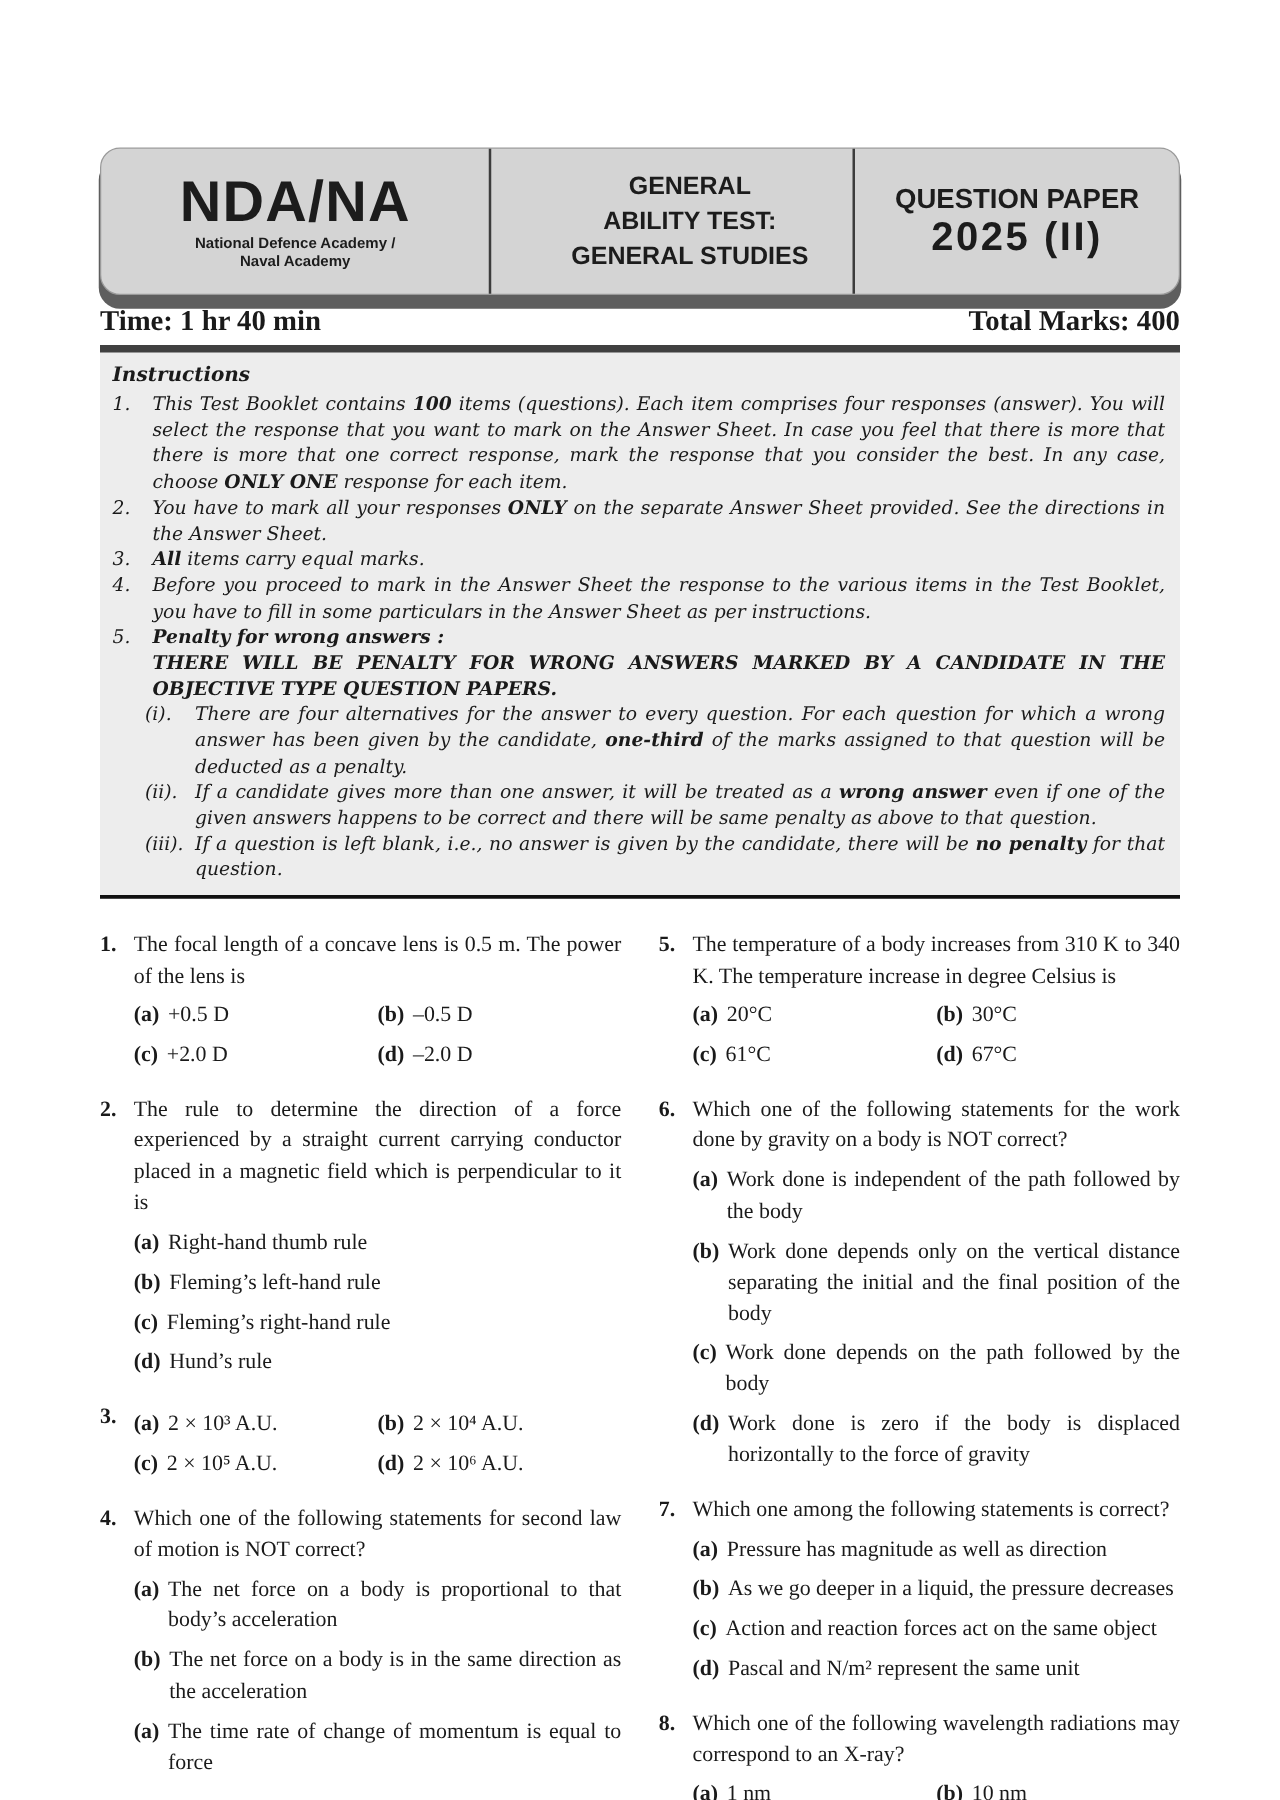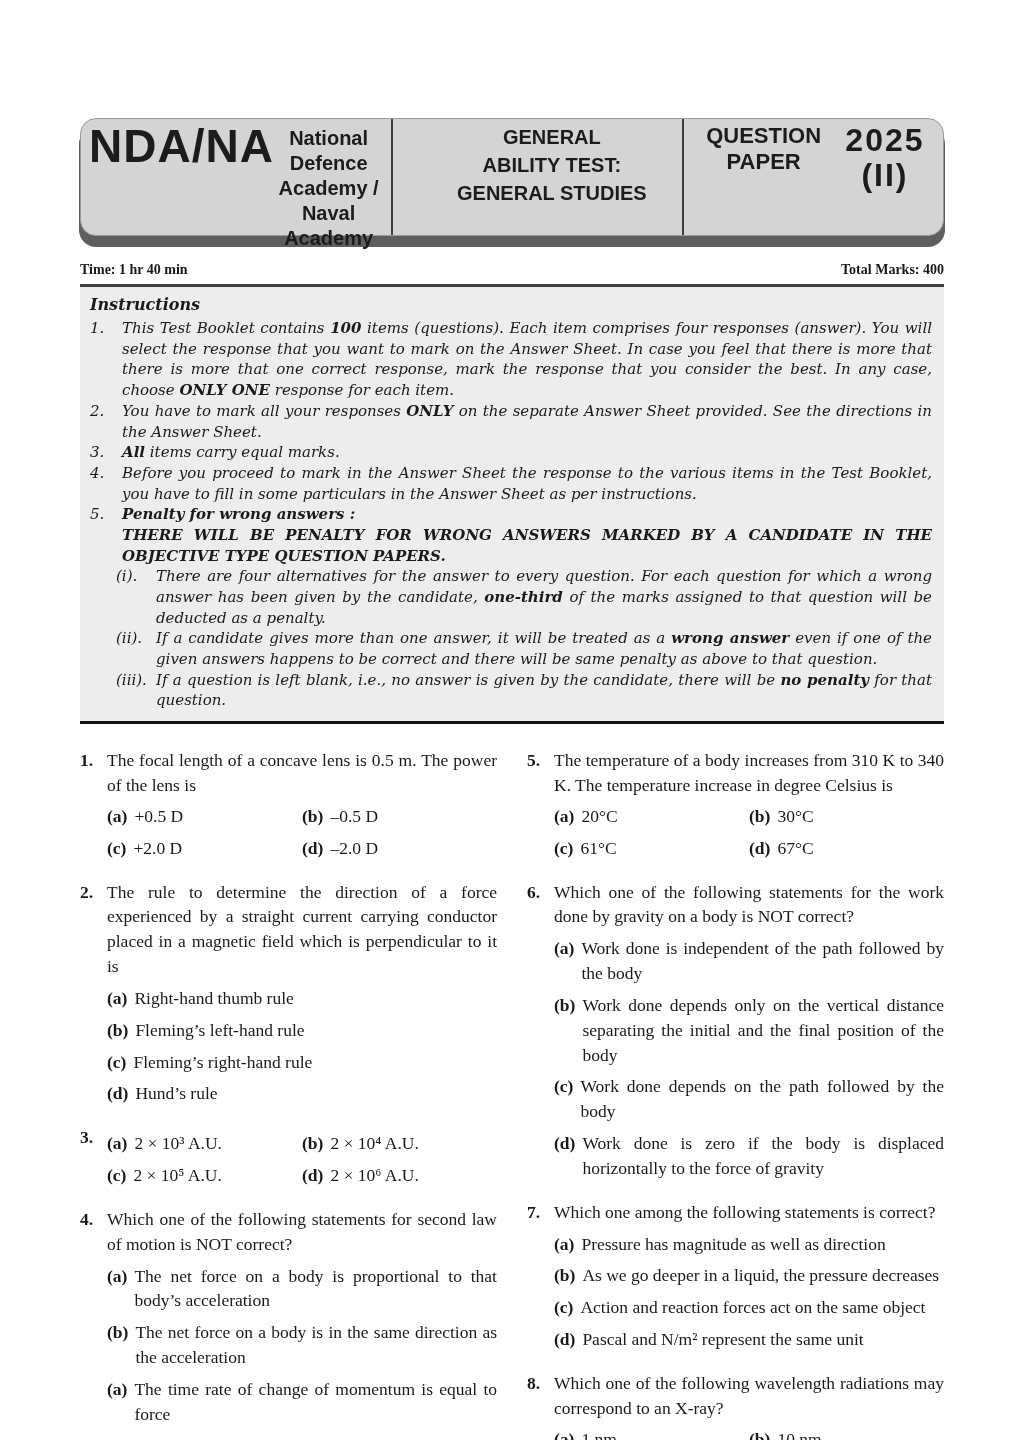--- a/index.html
+++ b/index.html
@@ -17,43 +17,43 @@
     background: #d4d4d4;
     border: 1px solid #9a9a9a;
     border-radius: 16px;
     box-shadow: 0 10px 0 1px #5e5e5e;
     height: 118px;
     text-align: center;
     font-family: "Liberation Sans", sans-serif;
     color: #1c1c1c;
   }
   .banner-cell {
-    display: flex; flex-direction: row; justify-content: center;
+    display: flex; flex-direction: column; justify-content: center;
     padding: 4px 8px;
   }
   .cell-org { width: 36%; }
   .cell-test { width: 34%; border-left: 2px solid #3c3c3c; border-right: 2px solid #3c3c3c; padding-left: 36px; }
   .cell-paper { width: 30%; border-radius: 19px; }
   .org-acronym { font-size: 46px; font-weight: 800; letter-spacing: 1px; line-height: 1.0; }
-  .org-full { font-size: 20px; font-weight: 700; line-height: 1.25; margin-top: 3px; }
+  .org-full { font-size: 12px; font-weight: 700; line-height: 1.25; margin-top: 3px; }
   .test-title { font-size: 20px; font-weight: 700; line-height: 1.4; }
   .paper-label { font-size: 22px; font-weight: 700; }
   .paper-year { font-size: 32px; font-weight: 800; letter-spacing: 2px; line-height: 1.1; }
 
   
   .meta-row {
     display: flex; justify-content: space-between;
-    font-weight: 700; font-size: 14px;
-    margin: 26px 0 6px 0;
+    font-weight: 700; font-size: 23px;
+    margin: 8px 0 6px 0;
   }
 
   
   .instructions {
     background: #ededed;
-    border-top: 3px solid #404040;
+    border-top: 6px solid #404040;
     border-bottom: 3px solid #111;
     padding: 7px 12px 10px 10px;
     font-family: "DejaVu Serif", serif;
     font-style: italic;
     font-size: 15px; line-height: 1.38;
   }
   .instr-title { font-weight: 700; font-size: 16px; margin-bottom: 2px; }
   .instr-item { display: flex; }
   .instr-num { flex: none; width: 32px; }
   .instr-text { flex: 1; text-align: justify; }

